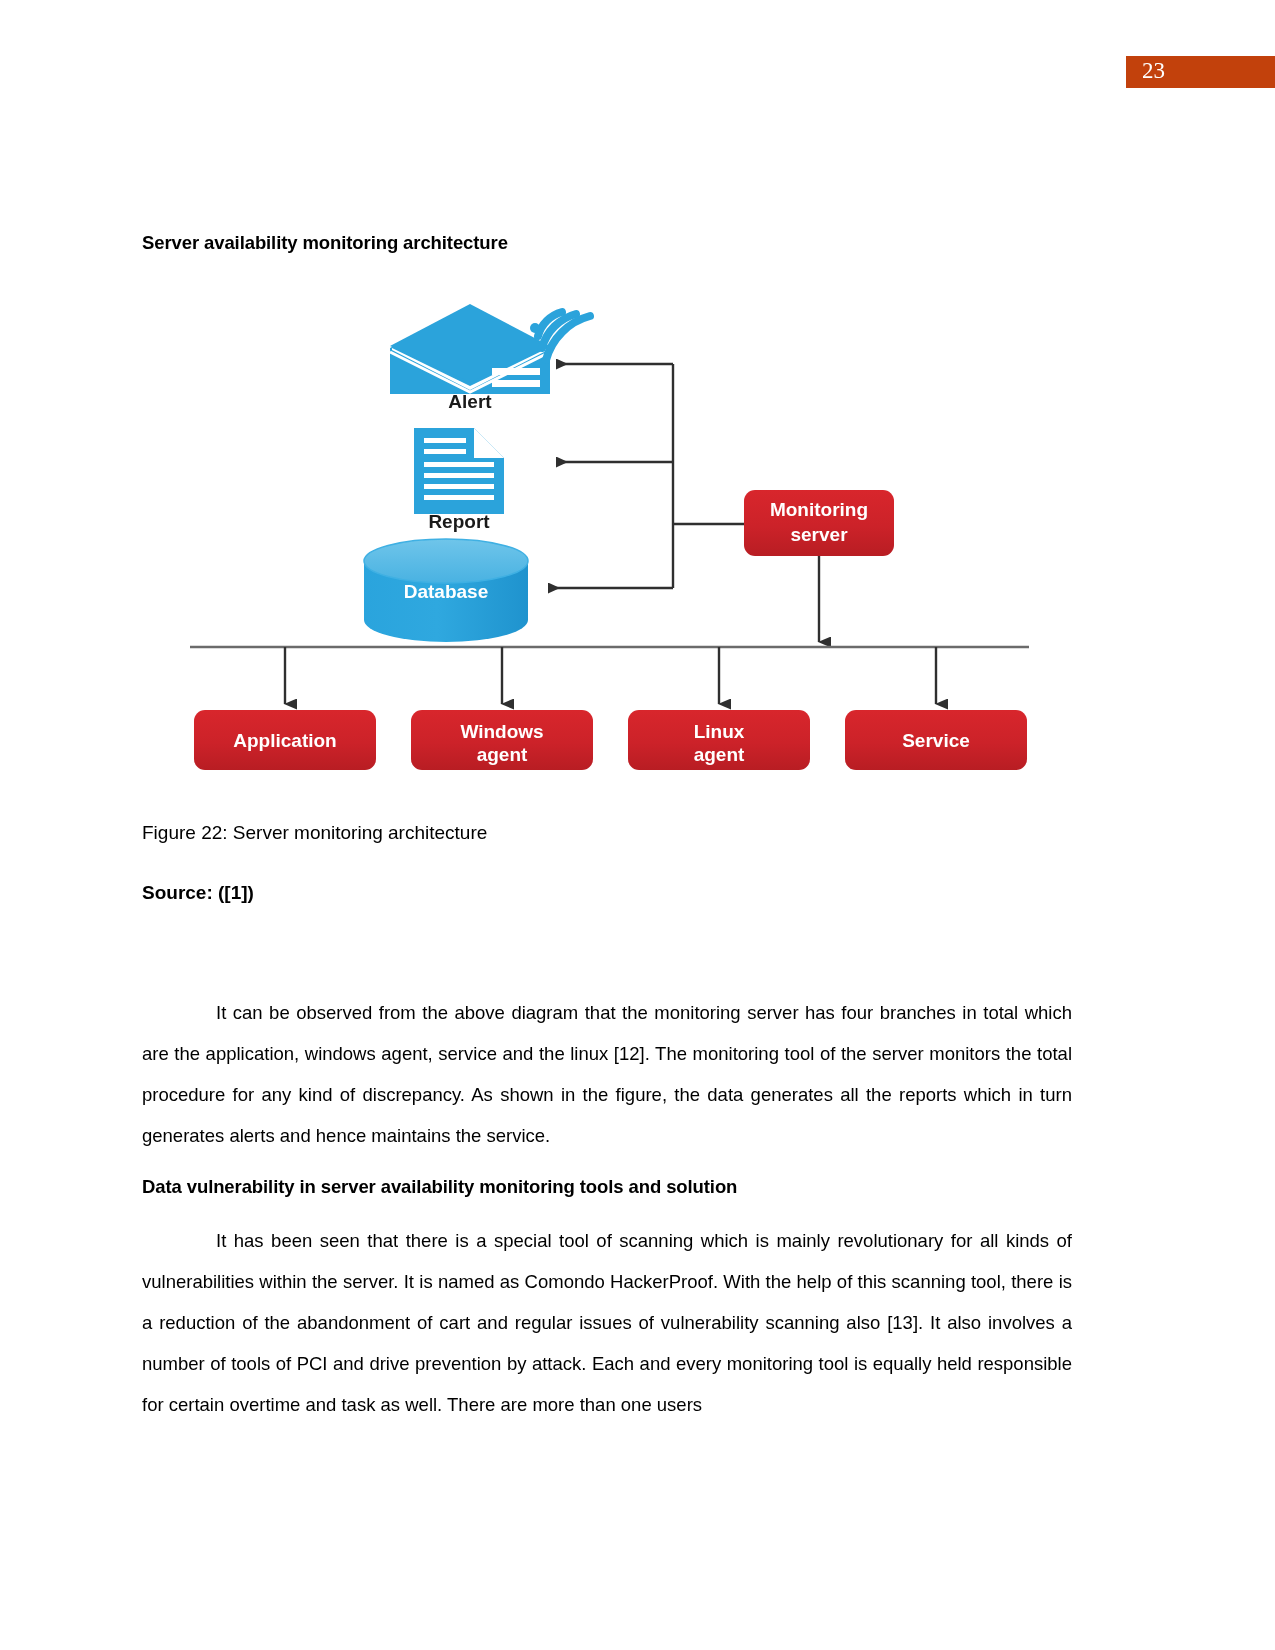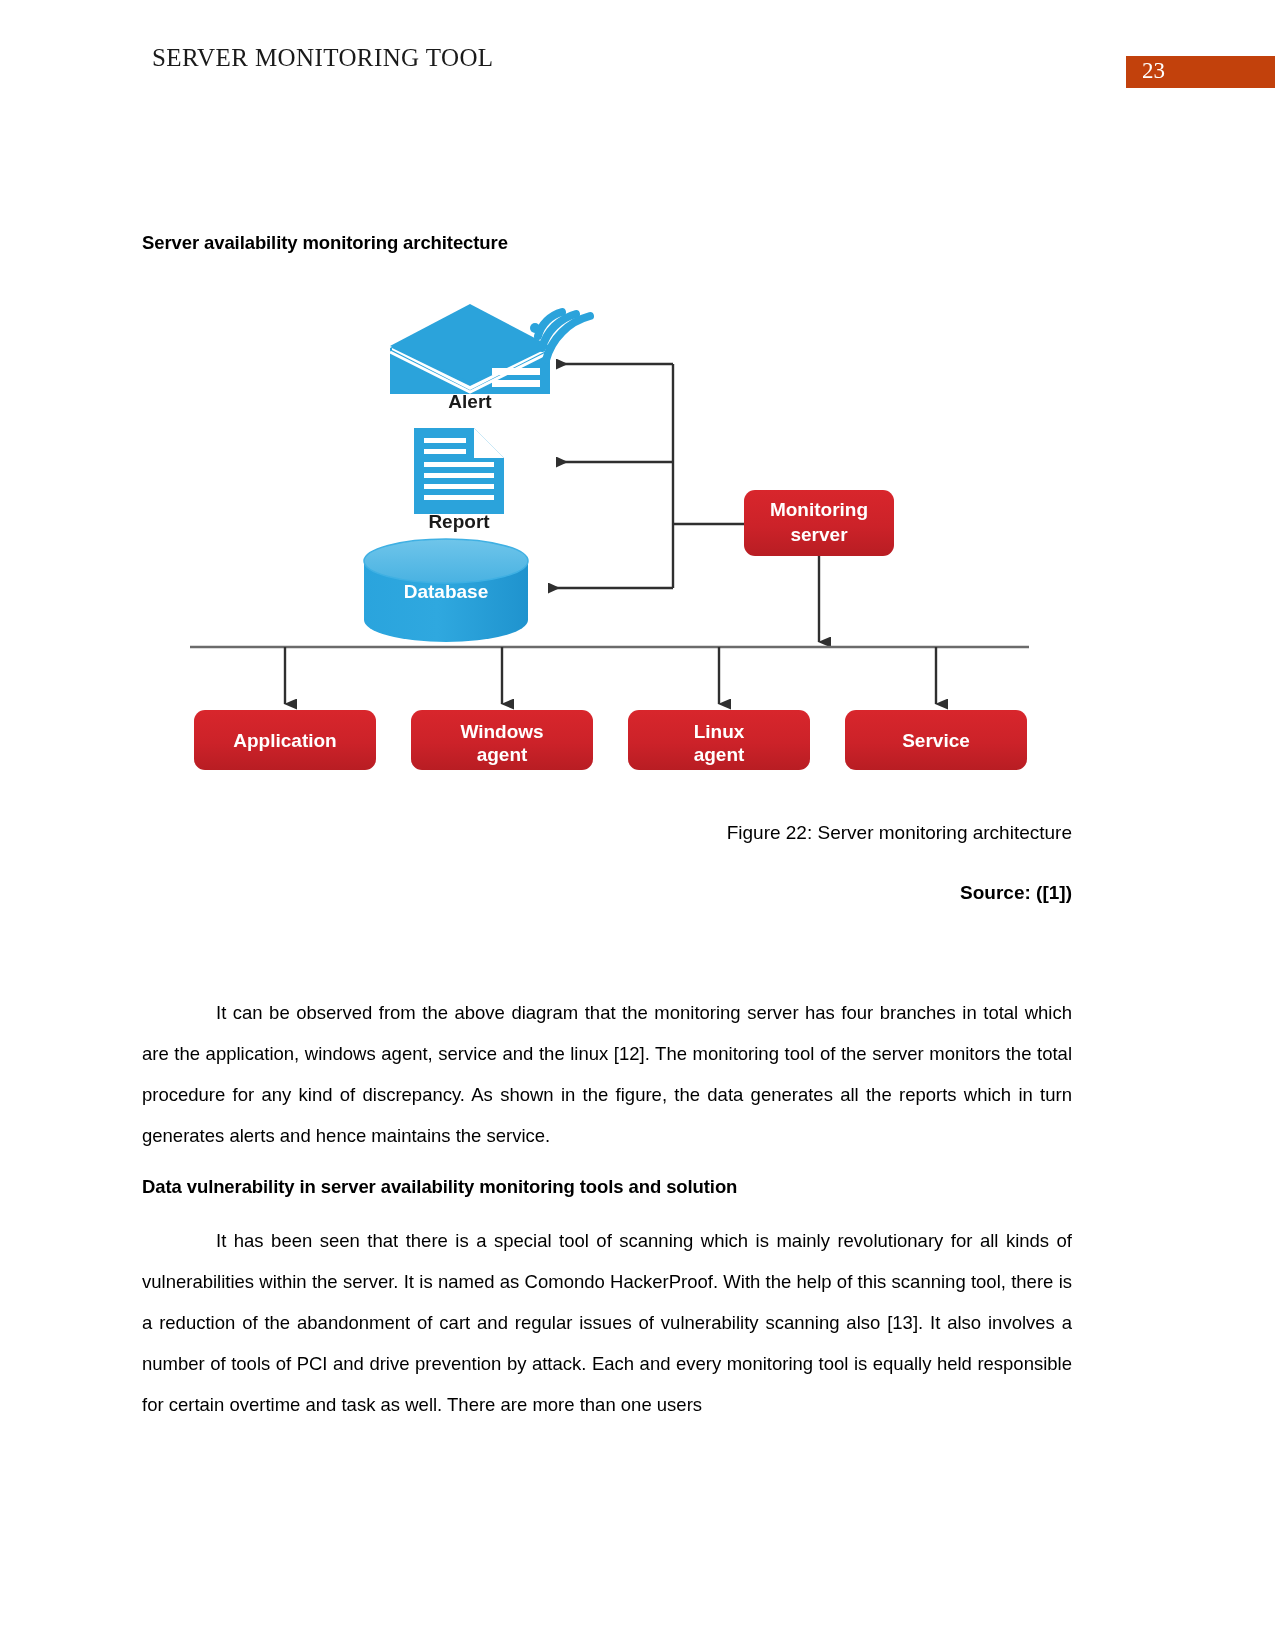--- a/index.html
+++ b/index.html
@@ -85,21 +85,21 @@
     top: 0;
     width: 920px;
     height: 500px;
   }
   .diagram svg { display: block; }
 
   .fig-caption {
     position: absolute;
     left: 0;
     width: 930px;
-    text-align: right;
+    text-align: left;
     font-size: 19px;
     color: #000000;
   }
   .cap-1 { top: 822px; }
   .cap-2 { top: 882px; font-weight: bold; }
 
   
   .para {
     position: absolute;
     left: 0;
@@ -110,21 +110,20 @@
     text-align: justify;
     text-indent: 74px;
   }
   .para-1 { top: 992px; }
   .para-2 { top: 1220px; }
 </style>
 </head>
 <body>
 
 <div class="page-header">
-  <div class="header-title">SERVER MONITORING TOOL</div>
   <div class="page-number-bar">
     <span class="page-number-text">23</span>
   </div>
 </div>
 
 <div class="content">
 
   <div class="section-heading h-arch">Server availability monitoring architecture</div>
 
   <div class="figure-wrap">

